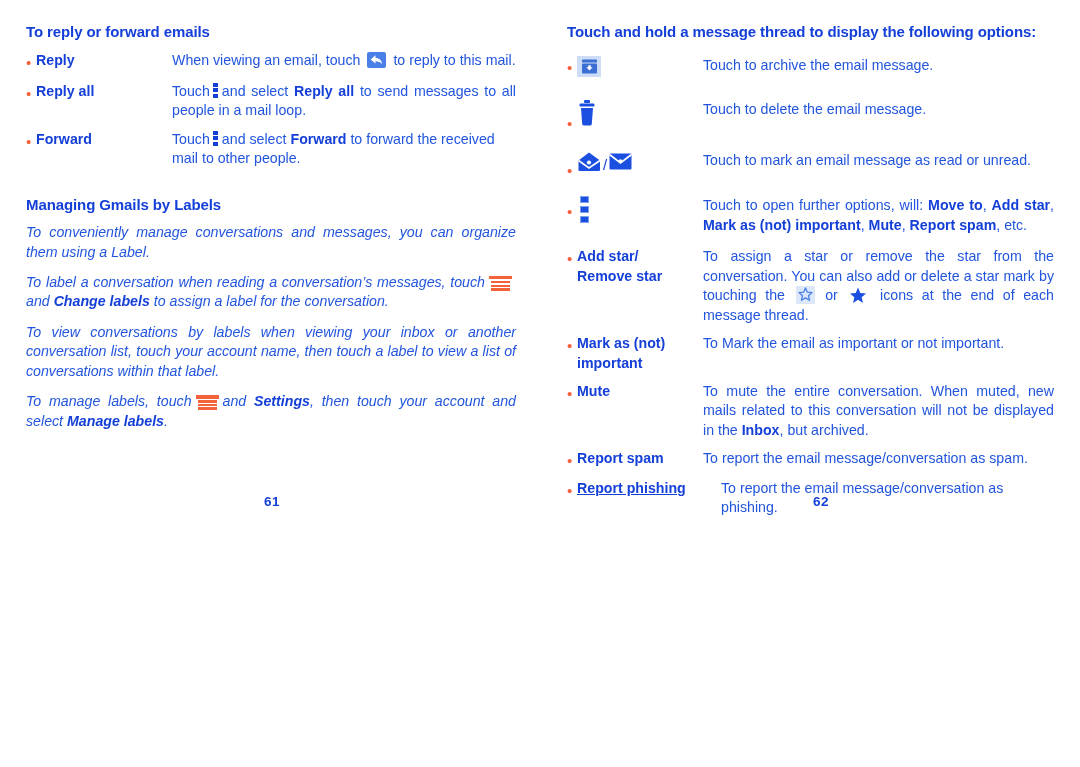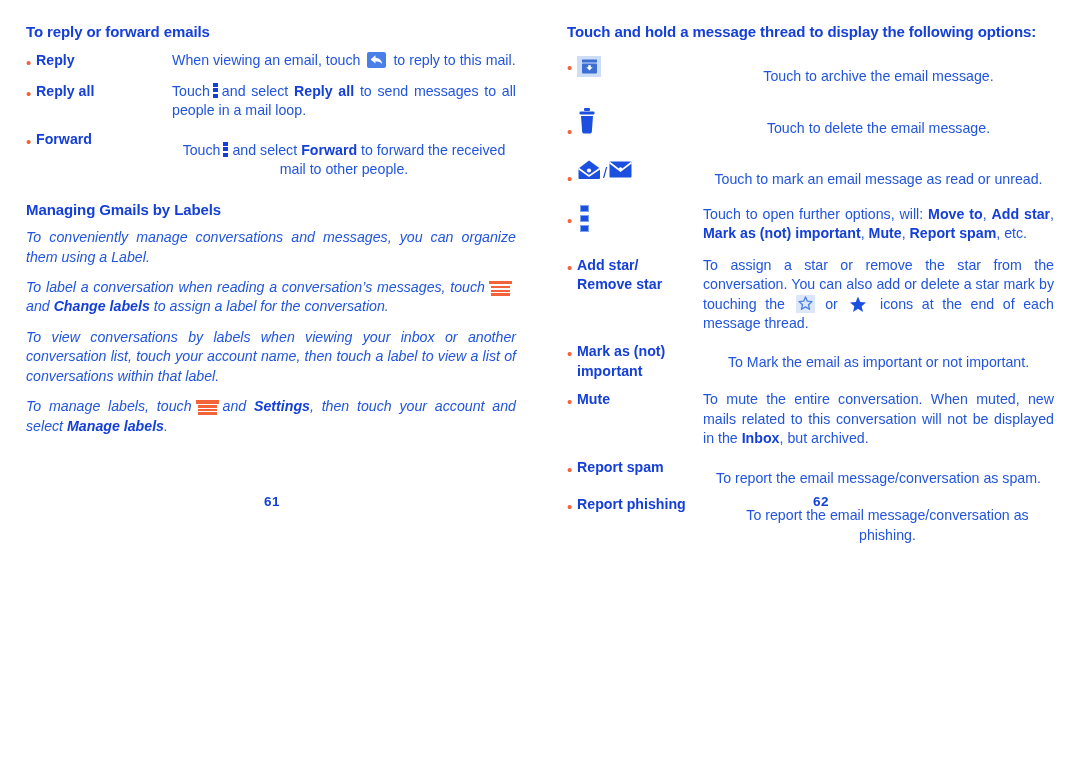--- a/index.html
+++ b/index.html
@@ -43,21 +43,21 @@
   .page-num-right { left: 273px; }
 
   h2.sec-title {
     font-size: 15px;
     font-weight: bold;
     margin: 0 0 9px 0;
     line-height: 1.3;
     color: #1540d8;
     letter-spacing: -0.1px;
   }
-  h2.sec-title.spaced { margin-top: 20px; }
+  h2.sec-title.spaced { margin-top: 26px; }
 
   p.para {
     font-size: 14.2px;
     line-height: 1.37;
     margin: 0 0 11px 0;
     text-align: justify;
     color: #2255dd;
     font-style: italic;
   }
   p.para.lastpara { margin-bottom: 16px; }
@@ -99,21 +99,21 @@
     min-height: 20px;
   }
 
   .desc {
     flex: 1 1 auto;
     font-size: 14.2px;
     line-height: 1.37;
     color: #2255dd;
     text-align: justify;
   }
-  .desc.nojust { text-align: center; margin-top: 11px; }
+  .desc.nojust { text-align: left; }
 
   b, strong { font-weight: bold; color: #1540d8; }
 
   
   .ico { display: inline-block; vertical-align: middle; }
 
   
   .ico-reply {
     width: 19px; height: 16px;
     background: #4a7fe8;
@@ -379,21 +379,21 @@
       </div>
 
       <div class="defrow tight">
         <span class="bullet">•</span>
         <div class="term term-r">Report spam</div>
         <div class="desc nojust">To report the email message/conversation as spam.</div>
       </div>
 
       <div class="defrow tight">
         <span class="bullet">•</span>
-        <div class="term term-r" style="width:144px;">Report phishing</div>
+        <div class="term term-r" style="width:144px;text-decoration:underline;">Report phishing</div>
         <div class="desc nojust">To report the email message/conversation as phishing.</div>
       </div>
 
     </div>
 
     <div class="page-num page-num-right">62</div>
   </div>
 
 </div>
 

